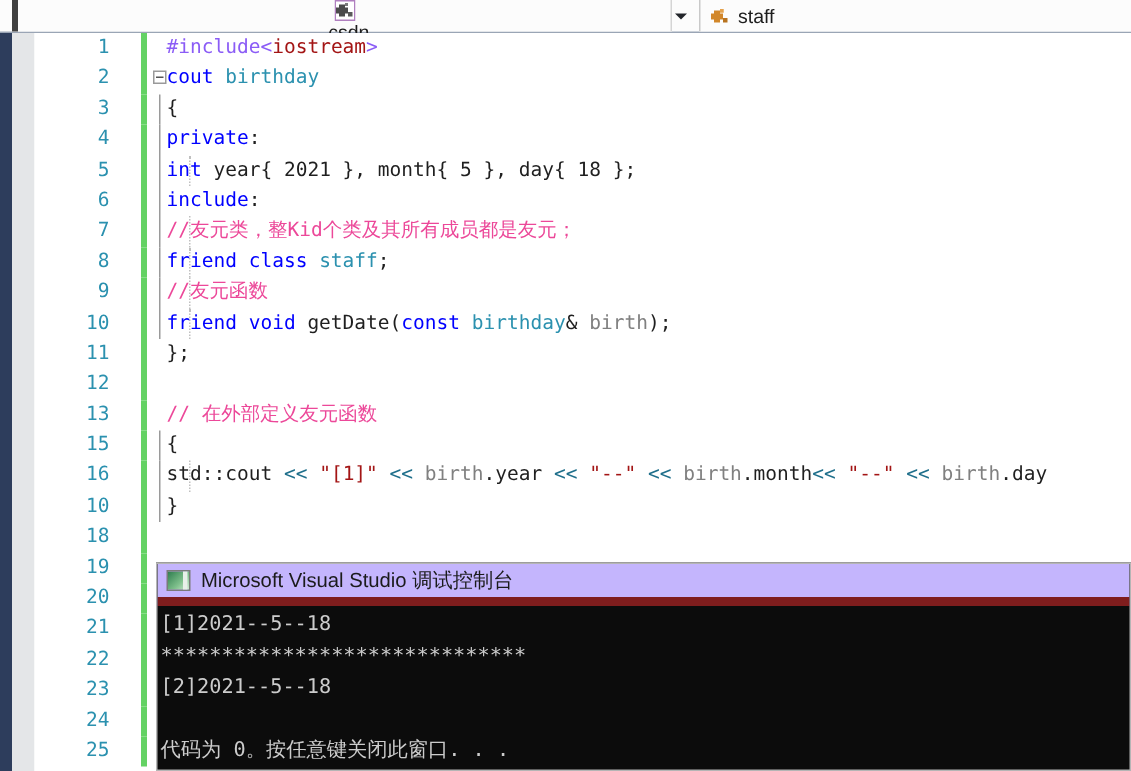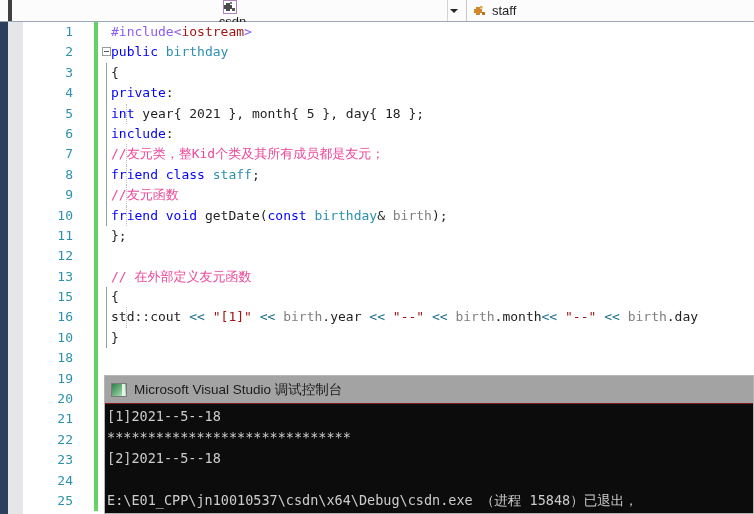--- a/index.html
+++ b/index.html
@@ -162,26 +162,26 @@
     position: absolute;
     left: 104px; top: 375px;
     width: 650px; height: 139px;
     background: #0c0c0c;
     border: 1px solid #b5b5b5;
     box-sizing: border-box;
     overflow: hidden;
   }
   .console-titlebar {
     height: 28px;
-    background: #a3a3a3;
+    background: #c4b5fd;
     display: flex;
     align-items: center;
     padding-left: 6px;
     box-sizing: border-box;
-    border-bottom: 1px solid #7f1d1d;
+    border-bottom: 6px solid #7f1d1d;
   }
   .console-icon {
     width: 16px; height: 14px;
     margin-right: 7px;
     background: linear-gradient(135deg,#2f7d4f 0%, #7fc08c 60%, #cfe9d4 100%);
     border: 1px solid #7a7a7a;
     box-sizing: border-box;
     position: relative;
     flex: 0 0 auto;
   }
@@ -248,21 +248,21 @@
 <div class="editor" id="editor">
     <div class="code-row">
       <span class="lnum">1</span>
       <span class="changebar"></span>
       <span class="codetext"><span class="pp">#include</span><span class="pp">&lt;</span><span class="str">iostream</span><span class="pp">&gt;</span></span>
     </div>
     <div class="code-row">
       <span class="lnum">2</span>
       <span class="changebar"></span>
       <span class="fold"></span>
-      <span class="codetext"><span class="kw">public </span><span class="type">birthday</span></span>
+      <span class="codetext"><span class="kw">cout </span><span class="type">birthday</span></span>
     </div>
     <div class="code-row">
       <span class="lnum">3</span>
       <span class="changebar"></span>
       <span class="guide-solid" style="left: 83px;"></span>
       <span class="codetext"><span class="pun">  {</span></span>
     </div>
     <div class="code-row">
       <span class="lnum">4</span>
       <span class="changebar"></span>
@@ -384,14 +384,14 @@
       <span class="changebar"></span>
       <span class="codetext"></span>
     </div>
   </div>
 
 <div class="console">
   <div class="console-titlebar">
     <span class="console-icon"></span>
     <span class="console-title">Microsoft Visual Studio 调试控制台</span>
   </div>
-  <div class="console-body" id="console-body"><div class="console-line">[1]2021--5--18</div><div class="console-line">******************************</div><div class="console-line">[2]2021--5--18</div><div class="console-spacer"></div><div class="console-line">E:\E01_CPP\jn10010537\csdn\x64\Debug\csdn.exe （进程 15848）已退出，</div><div class="console-line">代码为 0。按任意键关闭此窗口. . .</div></div>
+  <div class="console-body" id="console-body"><div class="console-line">[1]2021--5--18</div><div class="console-line">******************************</div><div class="console-line">[2]2021--5--18</div><div class="console-spacer"></div><div class="console-line">代码为 0。按任意键关闭此窗口. . .</div></div>
 </div>
 
 </body></html>

